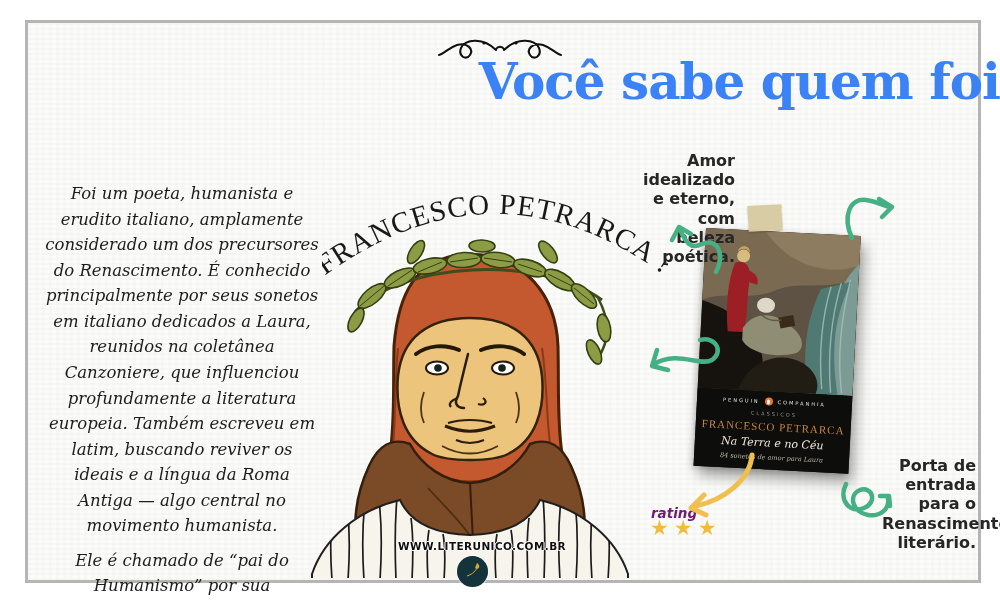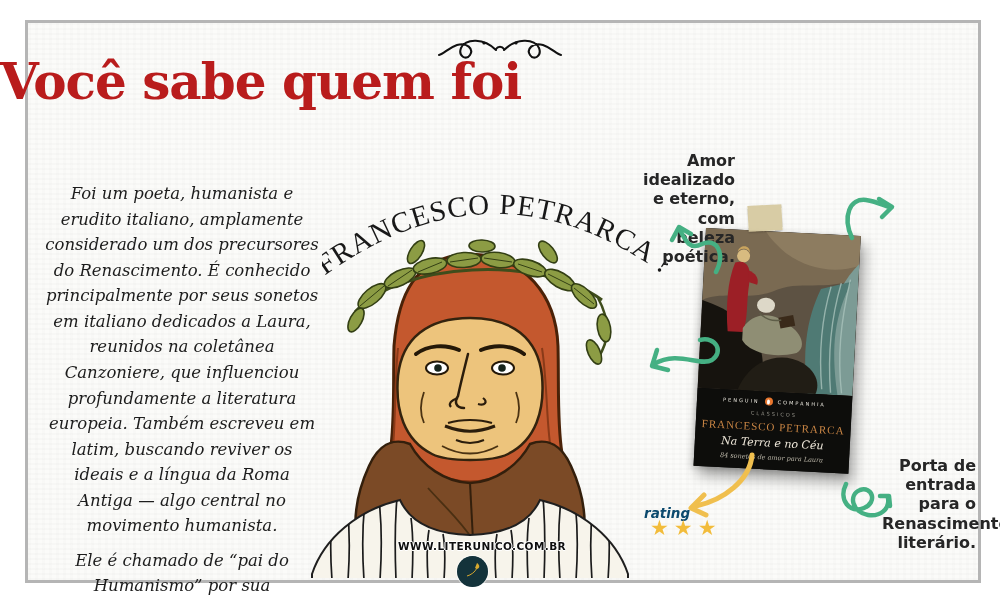--- a/index.html
+++ b/index.html
@@ -7,45 +7,45 @@
           font-family:"DejaVu Sans",sans-serif;}
   #card{position:absolute;left:25px;top:20px;width:950px;height:557px;
         border:3px solid #b5b5b5;background:#fbfbf9;
         background-image:
           repeating-linear-gradient(0deg, rgba(0,0,0,0.015) 0 2px, transparent 2px 5px),
           repeating-linear-gradient(90deg, rgba(0,0,0,0.01) 0 3px, transparent 3px 7px);}
   .abs{position:absolute;}
 
   
   #ornament{left:438px;top:36px;width:124px;height:26px;}
-  #main-title{left:0;top:56px;width:1000px;text-align:left;
+  #main-title{left:0;top:56px;width:1000px;text-align:right;
       font-family:"DejaVu Serif",serif;font-weight:bold;font-size:50px;line-height:1.05;
-      color:#b91c1c;letter-spacing:-1px;}
+      color:#3b82f6;letter-spacing:-1px;}
 
   
   #bio{left:36px;top:172px;width:292px;text-align:center;
        font-family:"DejaVu Serif",serif;font-style:italic;font-size:16.5px;line-height:1.55;
        color:#1c1c1c;}
   #bio p{margin:9px;}
 
   
   #arc-wrap{left:322px;top:178px;width:346px;height:102px;}
   #arc-wrap text{font-family:"Liberation Serif",serif;font-size:29px;letter-spacing:1px;
        font-weight:500;fill:#181818;}
 
   
   .note{font-size:16px;line-height:1.2;font-weight:600;color:#262626;text-align:right;}
   #note-amor{left:643px;top:151px;width:92px;}
   #note-inspiracao{left:884px;top:211px;width:94px;}
   #note-expressoes{left:628px;top:375px;width:88px;}
   #note-porta{left:882px;top:456px;width:94px;}
 
   
-  #rating-label{left:644px;top:505px;width:60px;color:#0c4a6e;
-      font-style:italic;font-weight:bold;font-size:13.5px;text-align:left;}
+  #rating-label{left:644px;top:505px;width:60px;color:#701a75;
+      font-style:italic;font-weight:bold;font-size:13.5px;text-align:center;}
   #rating-stars{left:650px;top:516px;width:80px;color:#f2bc3b;font-size:21px;
       letter-spacing:5px;text-align:left;}
 
   
   #website{left:398px;top:540px;width:150px;text-align:center;
       font-size:10.5px;font-weight:bold;letter-spacing:.4px;color:#0e0e0e;
       text-shadow:-1px 0 0 #fff,1px 0 0 #fff,0 -1px 0 #fff,0 1px 0 #fff;}
   #site-logo{left:457px;top:556px;width:31px;height:31px;border-radius:50%;
       background:#14333b;box-shadow:0 0 0 1px rgba(255,255,255,.6);}
   #site-logo svg{width:31px;height:31px;display:block;}

